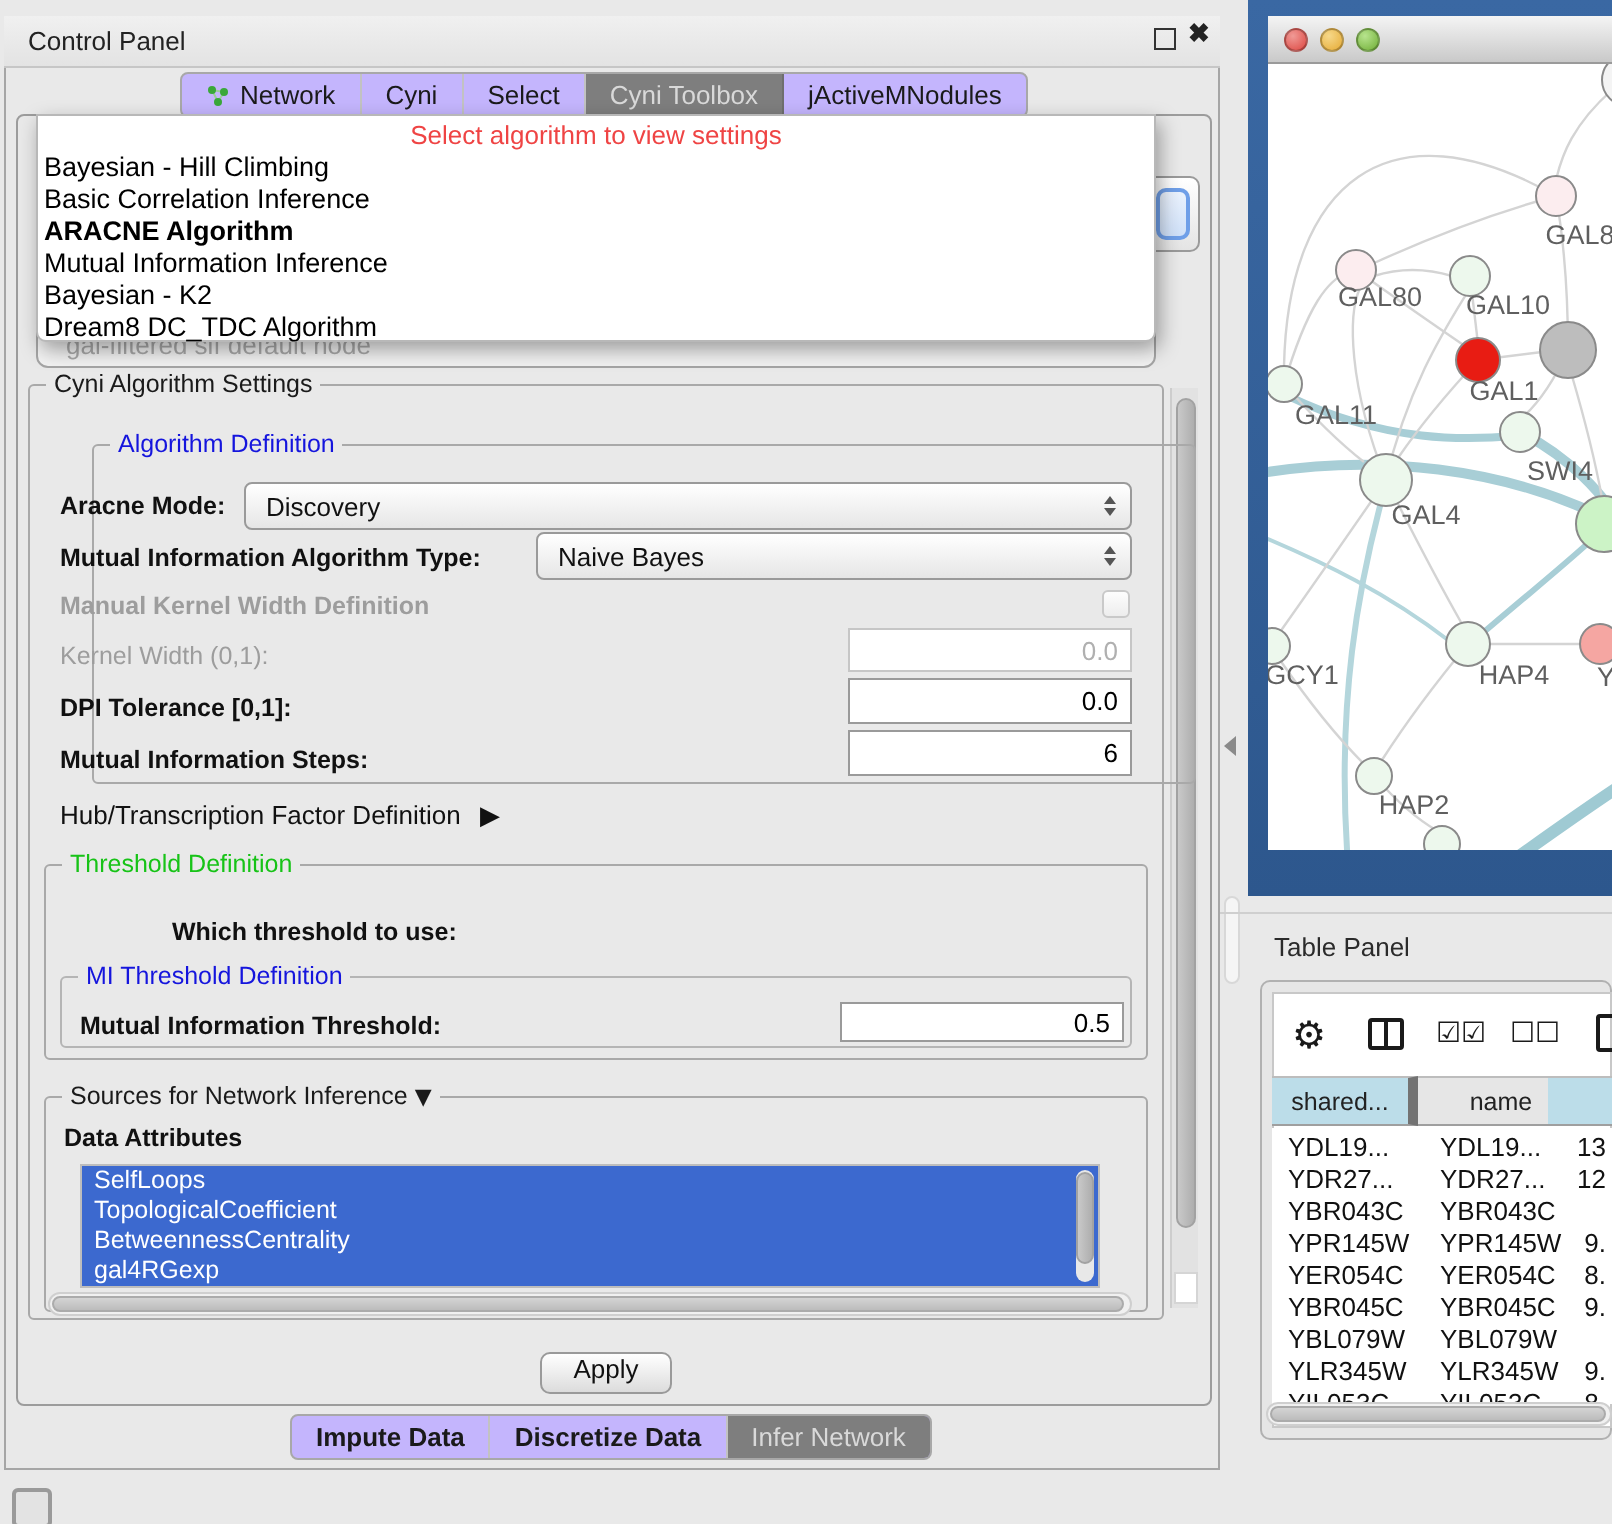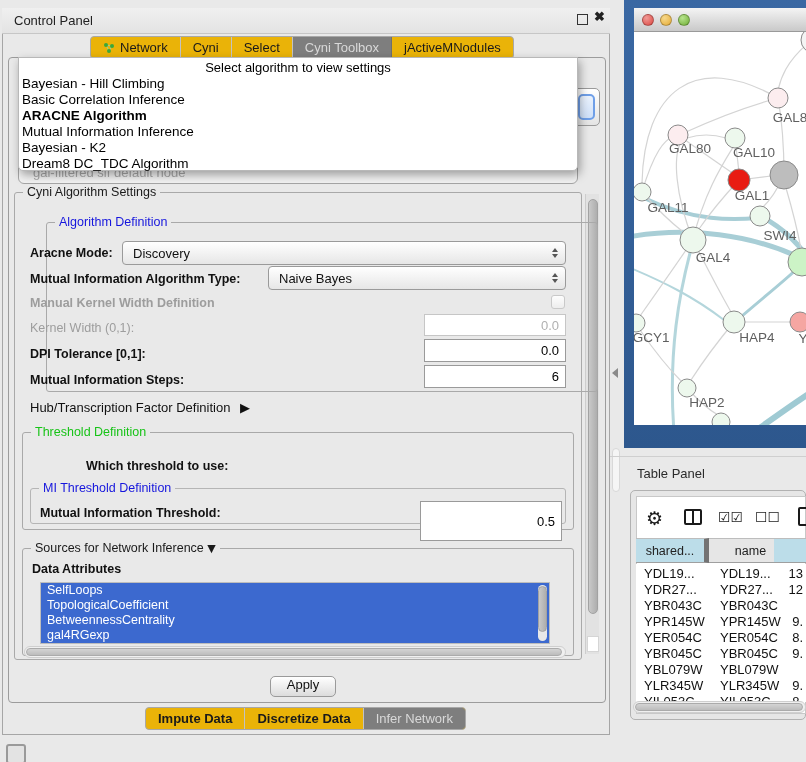--- a/index.html
+++ b/index.html
@@ -9,30 +9,30 @@
   .abs { position:absolute; }
 
   
   .cp-window { left:2px; top:8px; width:608px; height:727px; background:#e9e9e9; border:1px solid #a6a6a6; border-top:1px solid #bdbdbd; }
   .cp-titlebar { left:2px; top:8px; width:608px; height:26px; border-bottom:1px solid #c6c6c6; background:linear-gradient(#f0f0f0,#e3e3e3); }
   .cp-title { left:14px; top:13px; font-size:13px; color:#222; }
   .win-float { left:577px; top:14px; width:11px; height:11px; border:1.5px solid #333; background:transparent; }
   .win-close { left:594px; top:9px; font-size:13px; font-weight:bold; color:#222; }
 
   
-  .tabbar { display:flex; align-items:center; height:23px; border:1px solid #a8a8a8; border-radius:4px; background:#eab308; overflow:hidden; }
+  .tabbar { display:flex; align-items:center; height:23px; border:1px solid #a8a8a8; border-radius:4px; background:#c4b5fd; overflow:hidden; }
   .tab { padding:0 12px; height:23px; display:flex; align-items:center; gap:5px; font-size:13px; color:#1a1a1a; border-right:1px solid #c2c2c2; white-space:nowrap; }
   .tab:last-child { border-right:none; }
   .tab.sel { background:#7e7e7e; color:#d9d9d9; border-right-color:#6f6f6f; }
 
   .content-panel { left:8px; top:57px; width:598px; height:646px; border:1px solid #9c9c9c; border-radius:4px; background:#e9e9e9; }
 
   
   .popup { left:18px; top:57px; width:560px; height:114px; background:#ffffff; border:1px solid #b8b8b8; border-radius:0 0 5px 5px; box-shadow:2px 4px 10px rgba(0,0,0,0.35); z-index:50; padding-top:1px; }
-  .popup .ph { text-align:center; color:#000000; font-size:13px; height:17px; line-height:17px; }
+  .popup .ph { text-align:center; color:#ef4444; font-size:13px; height:17px; line-height:17px; }
   .popup .it { padding-left:3px; font-size:13.5px; height:16px; line-height:16px; color:#000; white-space:nowrap; }
   .popup .it.sel { font-weight:bold; }
 
   
   .group { border:1px solid #a9a9a9; border-radius:3px; }
   .gtitle { position:absolute; top:-8px; left:8px; background:#e9e9e9; padding:0 4px; font-size:12.5px; white-space:nowrap; }
   .blue { color:#1515dd; } .green { color:#17c317; }
 
   .lbl { font-size:12.5px; font-weight:bold; color:#111; white-space:nowrap; }
   .lbl.dis { color:#9d9d9d; }
@@ -175,21 +175,21 @@
   </div>
 
   <div class="abs group" style="left:22px; top:432px; width:552px; height:98px;">
     <div class="gtitle green">Threshold Definition</div>
   </div>
   <div class="abs lbl" style="left:86px; top:459px;">Which threshold to use:</div>
   <div class="abs group" style="left:30px; top:488px; width:536px; height:36px; border-color:#b5b5b5;">
     <div class="gtitle blue">MI Threshold Definition</div>
   </div>
   <div class="abs lbl" style="left:40px; top:506px;">Mutual Information Threshold:</div>
-  <div class="abs field" style="left:420px; top:501px; width:142px; height:40px;">0.5</div>
+  <div class="abs field" style="left:420px; top:501px; width:142px; height:20px;">0.5</div>
 
   <div class="abs group" style="left:22px; top:548px; width:552px; height:108px;">
     <div class="gtitle">
       <span>Sources for Network Inference</span>
       <span style="font-family:'DejaVu Sans',sans-serif; font-size:11px;">▼</span>
     </div>
   </div>
   <div class="abs lbl" style="left:32px; top:562px;">Data Attributes</div>
   <div class="abs listbox" style="left:40px; top:582px; width:510px; height:62px;">
     <div class="litem">SelfLoops</div>

